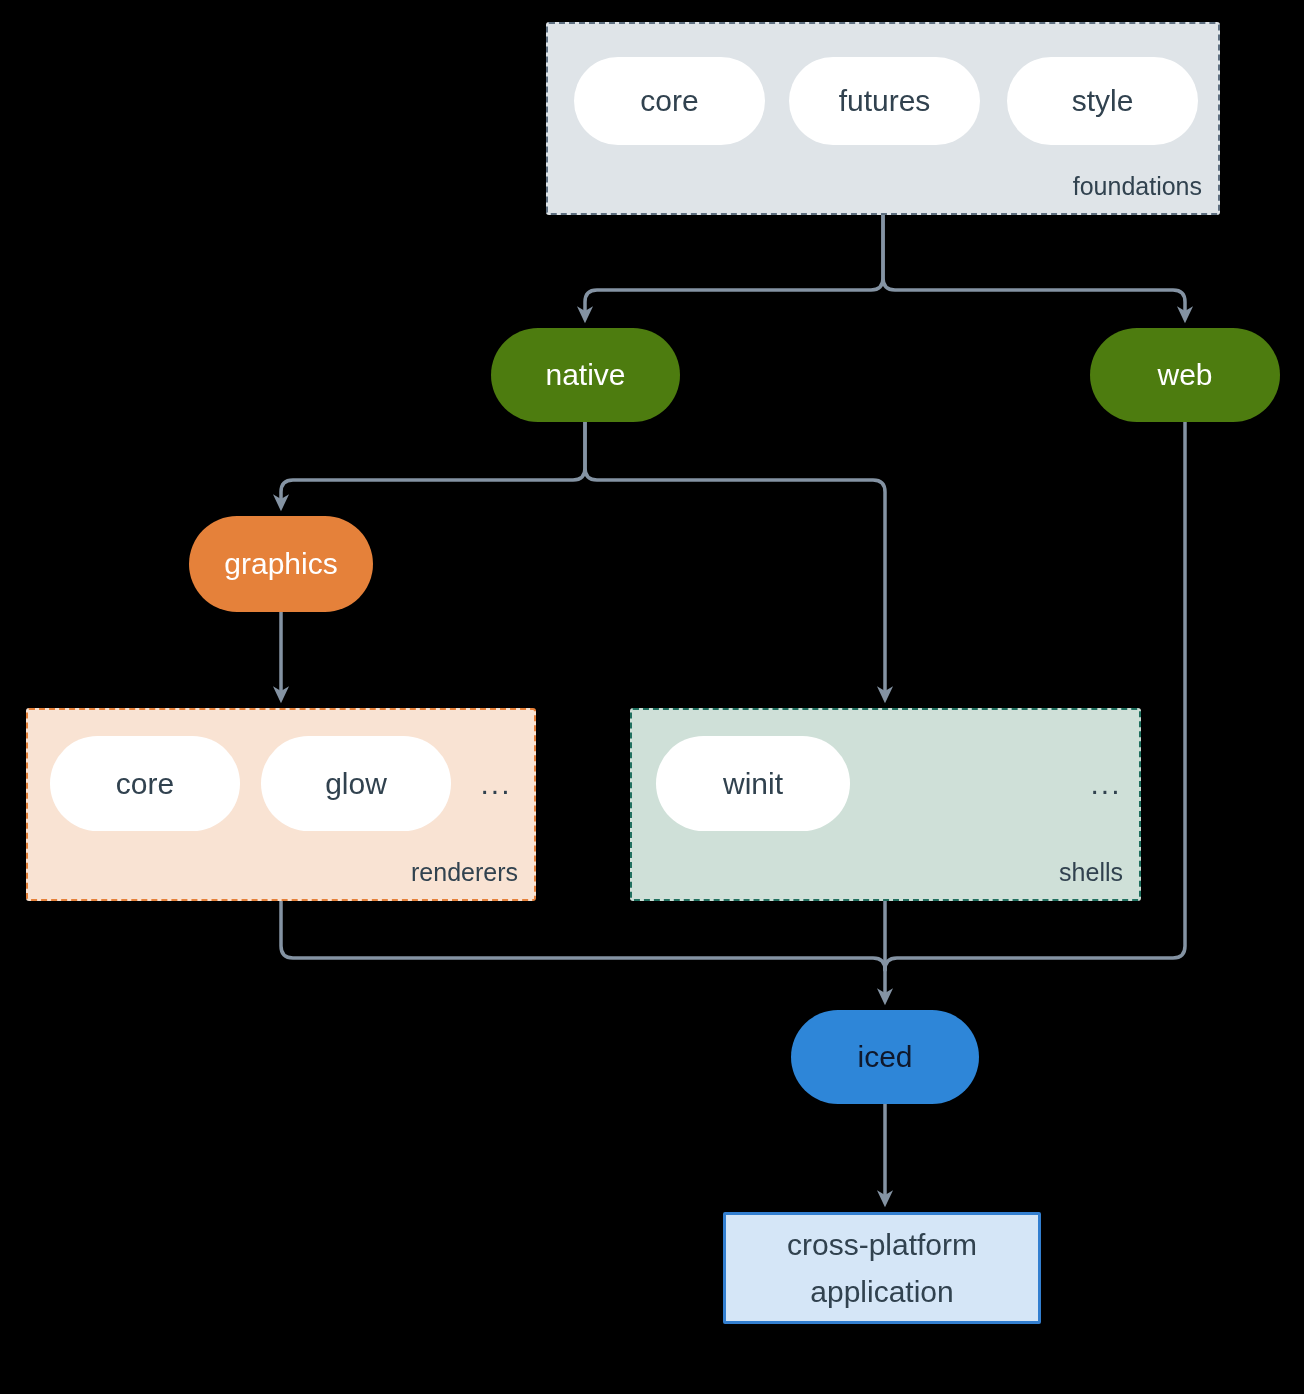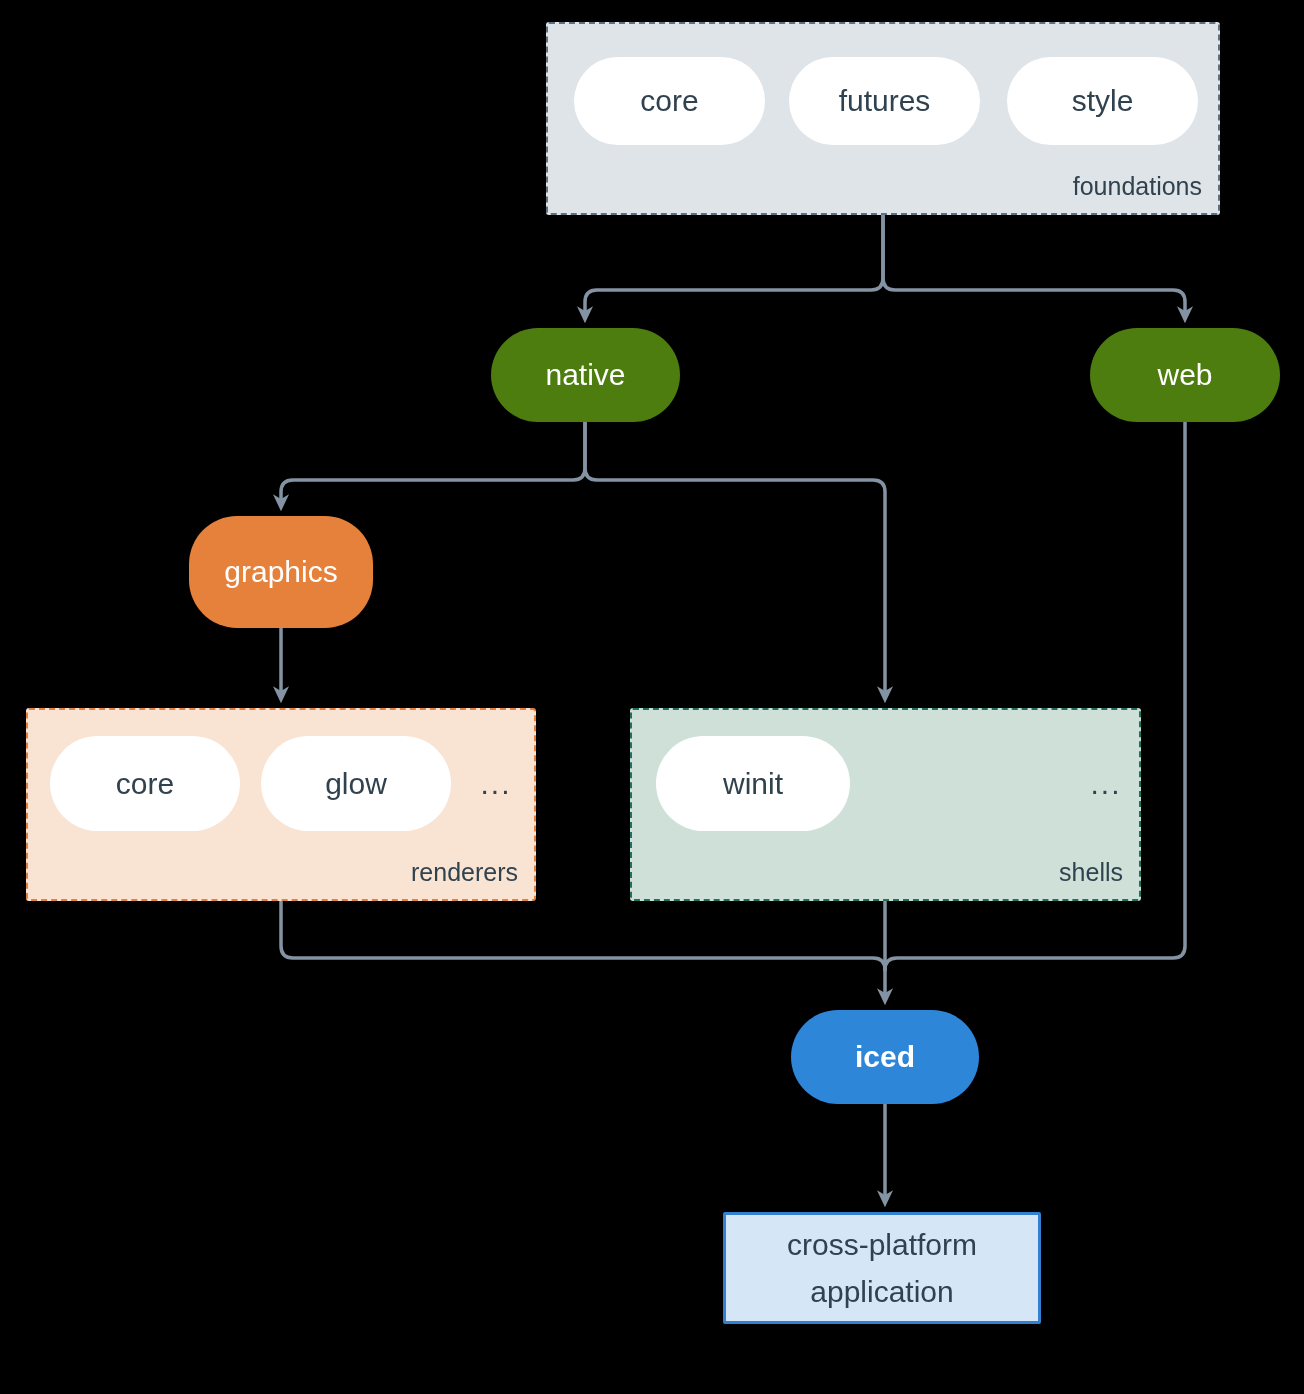--- a/index.html
+++ b/index.html
@@ -17,21 +17,21 @@
   .group-label{
     position:absolute;right:16px;bottom:12px;font-size:25px;color:#31424f;
   }
   .pill{
     position:absolute;display:flex;align-items:center;justify-content:center;
     border-radius:48px;font-size:30px;box-sizing:border-box;white-space:nowrap;
   }
   .pill-white{background:#ffffff;color:#31424f;}
   .pill-purple{background:#4d7c0f;color:#ffffff;}
   .pill-orange{background:#e5813a;color:#ffffff;}
-  .pill-blue{background:#2e86d8;color:#ffffff;font-weight:bold;}
+  .pill-blue{background:#2e86d8;color:#0f172a;}
   .dots{
     position:absolute;display:flex;align-items:center;justify-content:center;
     font-size:30px;color:#31424f;letter-spacing:2px;
   }
   .app-box{
     position:absolute;left:723px;top:1212px;width:318px;height:112px;
     background:#d5e6f7;border:3px solid #337fd0;border-radius:2px;box-sizing:border-box;
     display:flex;align-items:center;justify-content:center;text-align:center;
     font-size:30px;line-height:47px;color:#31424f;padding:0 40px;
   }
@@ -73,21 +73,21 @@
     <div class="group-label">foundations</div>
   </div>
 
   <div class="pill pill-purple" style="left:491px;top:328px;width:189px;height:94px;">
     <span>native</span>
   </div>
   <div class="pill pill-purple" style="left:1090px;top:328px;width:190px;height:94px;">
     <span>web</span>
   </div>
 
-  <div class="pill pill-orange" style="left:189px;top:516px;width:184px;height:112px;">
+  <div class="pill pill-orange" style="left:189px;top:516px;width:184px;height:96px;">
     <span>graphics</span>
   </div>
 
   <div class="group group-renderers">
     <div class="pill pill-white" style="left:22px;top:26px;width:190px;height:95px;">
       <span>core</span>
     </div>
     <div class="pill pill-white" style="left:233px;top:26px;width:190px;height:95px;">
       <span>glow</span>
     </div>

